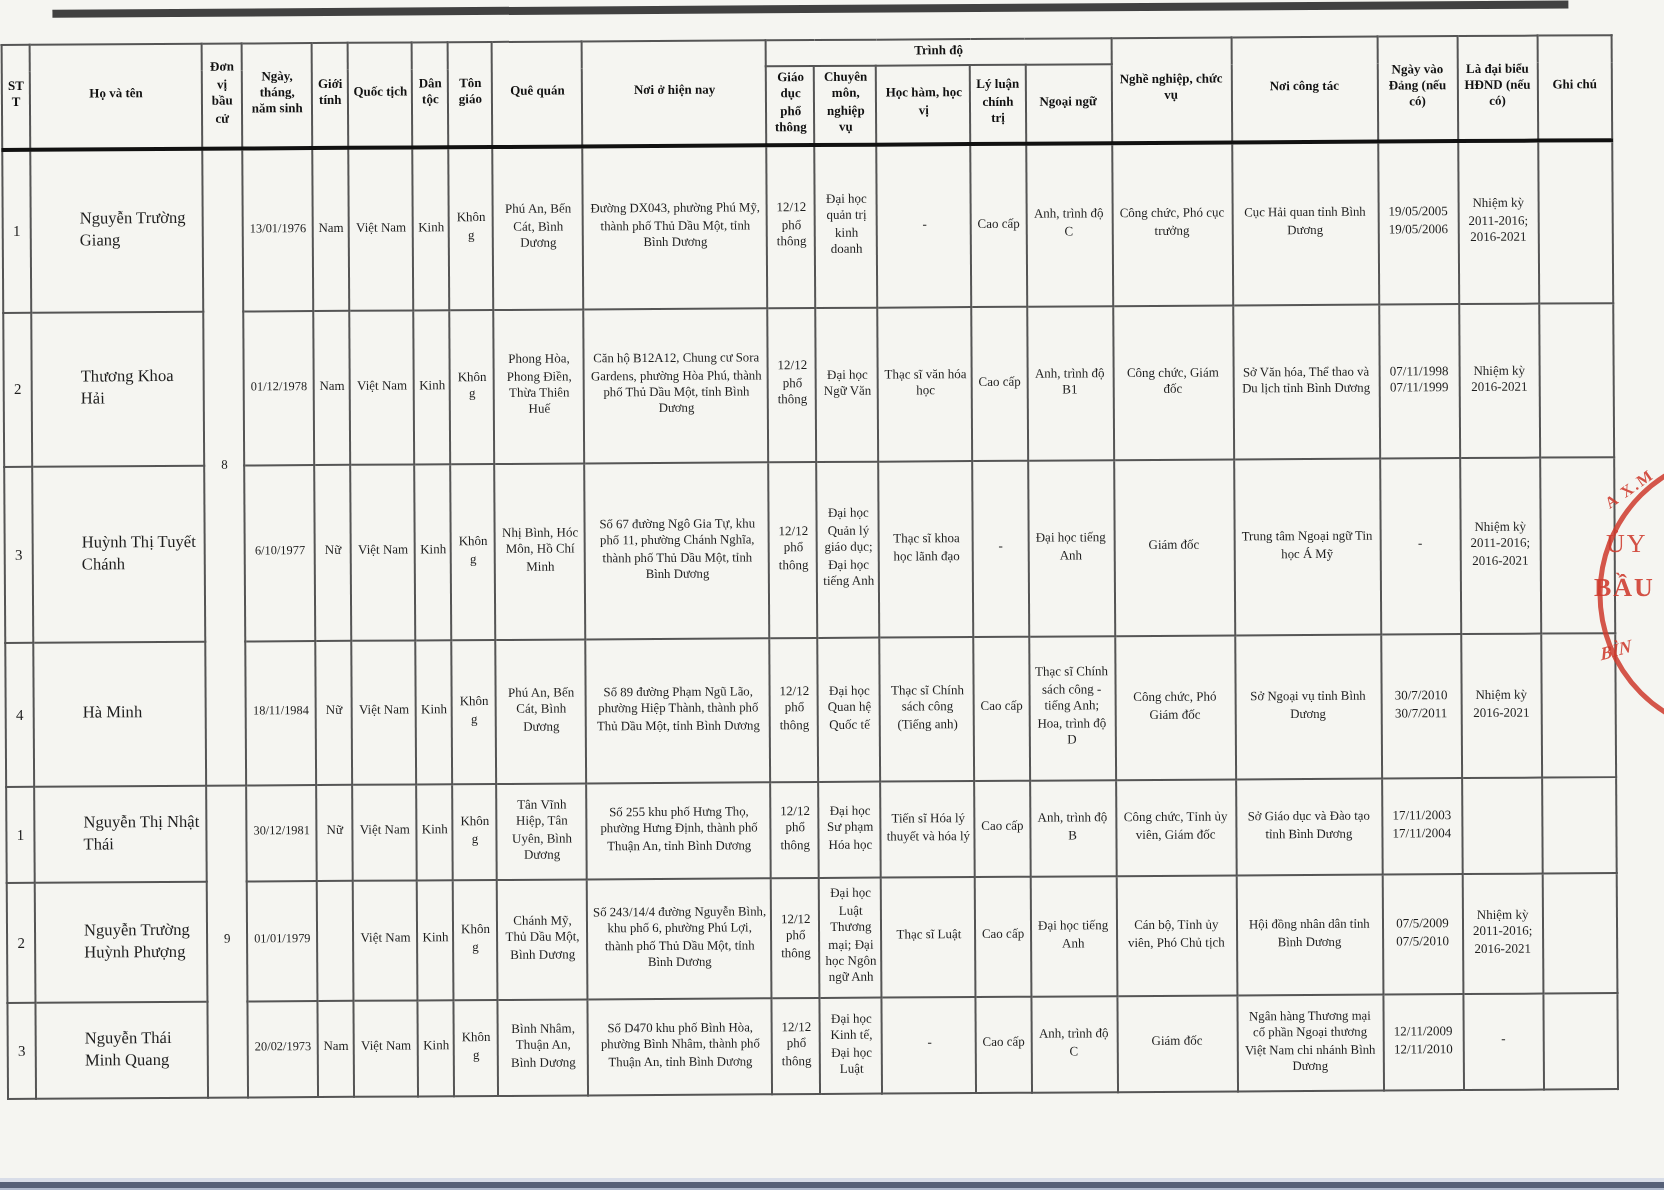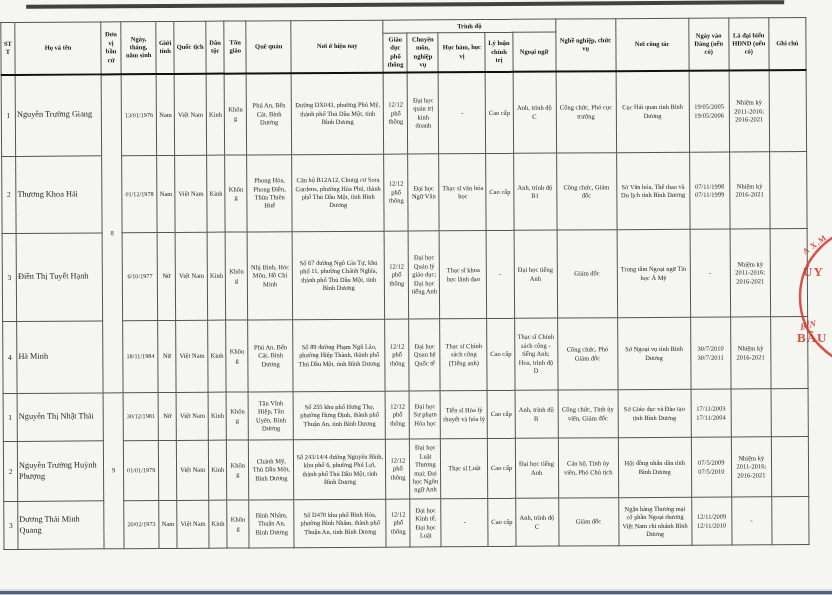--- a/index.html
+++ b/index.html
@@ -13,30 +13,30 @@
     transform:rotate(-0.35deg);transform-origin:0 300px;}
   #topbar{position:absolute;left:28px;top:5px;width:758px;height:4px;background:#414141;}
   table{border-collapse:collapse;table-layout:fixed;position:absolute;left:2px;top:22px;width:806px;background:transparent;}
   th,td{border:1px solid #555;padding:1px 2px;vertical-align:middle;text-align:center;
     font-size:6.5px;line-height:1.3;overflow:hidden;white-space:pre-line;word-wrap:break-word;}
   th{font-weight:bold;color:#111;}
   thead tr.h-top{height:13px;}
   thead tr.h-sub{height:39px;}
   table{border:1.5px solid #222;}
   thead{border-bottom:2.5px solid #111;}
-  td.c-name{font-size:8.3px;text-align:left;padding-left:1px;}
+  td.c-name{font-size:8.3px;text-align:left;padding-left:24px;}
   td.c-stt{font-size:7.5px;}
   td.c-dob{font-size:6.2px;}
   td.c-residence,td.c-workplace{font-size:6.4px;}
   
   .stamp{position:absolute;color:#cf3b2e;opacity:.88;pointer-events:none;}
   .stamp-ring{position:absolute;left:795px;top:220px;width:60px;height:165px;opacity:.85;}
   .st-arc-top{left:801px;top:240px;font-size:8px;font-weight:bold;transform:rotate(-35deg);letter-spacing:1px;}
-  .st-uy{left:803px;top:264px;font-size:13px;font-weight:bold;letter-spacing:1px;}
-  .st-bau{left:797px;top:286px;font-size:13px;font-weight:bold;letter-spacing:1px;margin-top:44px;}
+  .st-uy{left:803px;top:264px;font-size:13px;font-weight:normal;letter-spacing:1px;}
+  .st-bau{left:797px;top:286px;font-size:13px;font-weight:bold;letter-spacing:1px;}
   .st-arc-bot{left:800px;top:320px;font-size:9px;font-weight:bold;font-style:italic;transform:rotate(-16deg) skewX(-12deg);}
   
   .page-edge{position:absolute;left:0;bottom:0;width:832px;height:6px;}
   .page-edge .e1{height:2px;background:#d8dde8;}
   .page-edge .e2{height:3px;background:#566077;}
   .page-edge .e3{height:1px;background:#aeb8cc;}
 </style>
 </head>
 <body>
 
@@ -137,21 +137,21 @@
           <td class="c-occupation">Công chức, Giám đốc</td>
           <td class="c-workplace">Sở Văn hóa, Thể thao và Du lịch tỉnh Bình Dương</td>
           <td class="c-party_date">07/11/1998
 07/11/1999</td>
           <td class="c-hdnd">Nhiệm kỳ
 2016-2021</td>
           <td class="c-notes"></td>
         </tr>
         <tr style="height: 88px;">
           <td class="c-stt">3</td>
-          <td class="c-name">Điền Thị Tuyết Hạnh</td>
+          <td class="c-name">Huỳnh Thị Tuyết Chánh</td>
           <td class="c-dob">6/10/1977</td>
           <td class="c-gender">Nữ</td>
           <td class="c-nationality">Việt Nam</td>
           <td class="c-ethnicity">Kinh</td>
           <td class="c-religion">Không</td>
           <td class="c-hometown">Nhị Bình, Hóc Môn, Hồ Chí Minh</td>
           <td class="c-residence">Số 67 đường Ngô Gia Tự, khu phố 11, phường Chánh Nghĩa, thành phố Thủ Dầu Một, tỉnh Bình Dương</td>
           <td class="c-education">12/12 phổ thông</td>
           <td class="c-professional">Đại học Quản lý giáo dục; Đại học tiếng Anh</td>
           <td class="c-academic">Thạc sĩ khoa học lãnh đạo</td>
@@ -230,21 +230,21 @@
           <td class="c-workplace">Hội đồng nhân dân tỉnh Bình Dương</td>
           <td class="c-party_date">07/5/2009
 07/5/2010</td>
           <td class="c-hdnd">Nhiệm kỳ
 2011-2016;
 2016-2021</td>
           <td class="c-notes"></td>
         </tr>
         <tr style="height: 48px;">
           <td class="c-stt">3</td>
-          <td class="c-name">Dương Thái Minh Quang</td>
+          <td class="c-name">Nguyễn Thái Minh Quang</td>
           <td class="c-dob">20/02/1973</td>
           <td class="c-gender">Nam</td>
           <td class="c-nationality">Việt Nam</td>
           <td class="c-ethnicity">Kinh</td>
           <td class="c-religion">Không</td>
           <td class="c-hometown">Bình Nhâm, Thuận An, Bình Dương</td>
           <td class="c-residence">Số D470 khu phố Bình Hòa, phường Bình Nhâm, thành phố Thuận An, tỉnh Bình Dương</td>
           <td class="c-education">12/12 phổ thông</td>
           <td class="c-professional">Đại học Kinh tế, Đại học Luật</td>
           <td class="c-academic">-</td>

